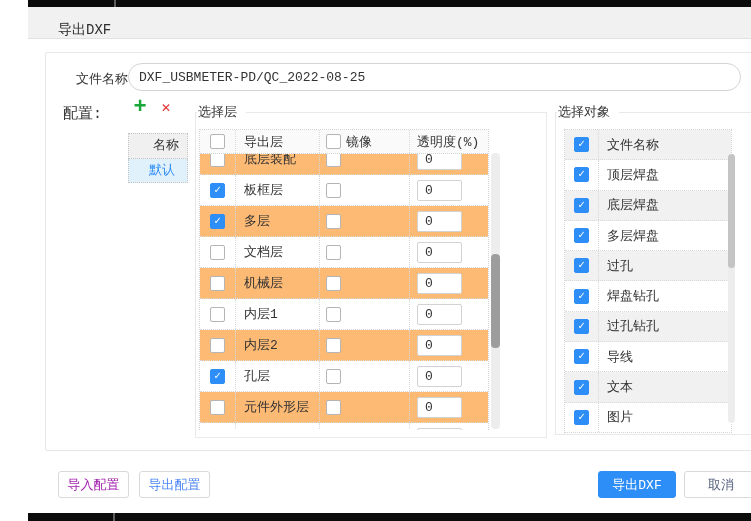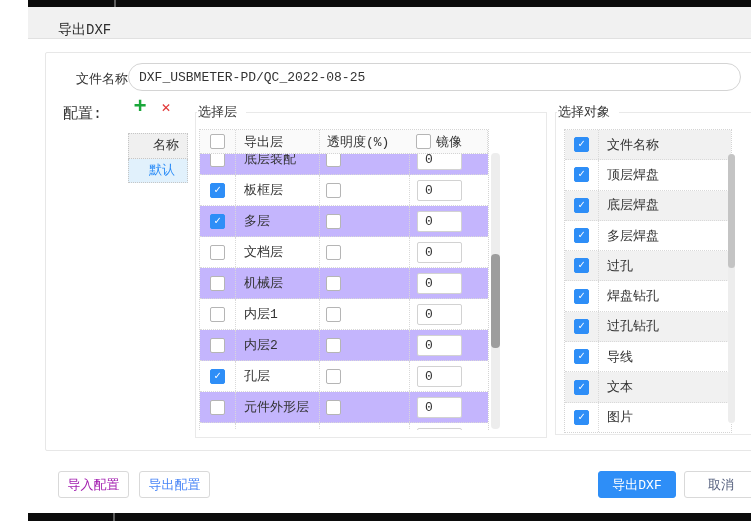--- a/index.html
+++ b/index.html
@@ -40,21 +40,21 @@
   .group-layers{left:167px;top:112px;width:350px;height:324px;}
   .group-objects{left:527px;top:112px;width:183px;height:321px;padding-left:16px;}
   .legend{position:absolute;top:-9px;left:1px;background:#fff;padding:0 9px 0 1px;font-size:13px;line-height:17px;color:#333;}
 
   
   .ltable{position:absolute;left:3px;top:16px;width:288px;border:1px dotted #d4d4d4;border-bottom:none;background:#fff;}
   .thead{display:grid;grid-template-columns:36px 84px 90px 78px;height:23px;background:#fafafa;border-bottom:1px dotted #d4d4d4;font-size:13px;}
   .tview{height:276px;overflow:hidden;}
   .rows-shift{margin-top:-10px;}
   .trow{display:grid;grid-template-columns:36px 84px 90px 78px;height:30px;border-bottom:1px dotted #d9d9d9;font-size:13px;background:#fff;}
-  .trow.alt{background:#c4b5fd;}
+  .trow.alt{background:#fdba74;}
   .cell{display:flex;align-items:center;height:100%;}
   .cell.c1{justify-content:center;border-right:1px dotted #d9d9d9;}
   .cell.c2{padding-left:8px;border-right:1px dotted #d9d9d9;}
   .cell.c3{padding-left:6px;border-right:1px dotted #d9d9d9;}
   .cell.c4{padding-left:7px;}
   .hcell{display:flex;align-items:center;height:100%;}
   .opacity-input{width:36px;height:19px;border:1px solid #d2d2d2;border-radius:2px;padding:0 0 0 7px;font-size:13px;color:#333;font-family:inherit;outline:none;}
 
   
   .olist{position:absolute;left:8px;top:16px;width:166px;border:1px dotted #d4d4d4;background:#fff;}
@@ -119,25 +119,25 @@
 
   <div class="group group-layers">
     <div class="legend">选择层</div>
 
     <div class="ltable">
       <div class="thead">
         <div class="hcell cell c1">
             <span class="cb"></span>
           </div>
         <div class="hcell cell c2">导出层</div>
-        <div class="hcell cell c4">透明度(%)</div>
         <div class="hcell cell c3">
           <span class="cb" style="margin-right:5px;"></span>
           <span>镜像</span>
         </div>
+        <div class="hcell cell c4">透明度(%)</div>
       </div>
       <div class="tview">
         <div class="rows-shift">
             <div class="trow alt">
               <div class="cell c1">
                 <span class="cb"></span>
               </div>
               <div class="cell c2">底层装配</div>
               <div class="cell c3">
                 <span class="cb"></span>

